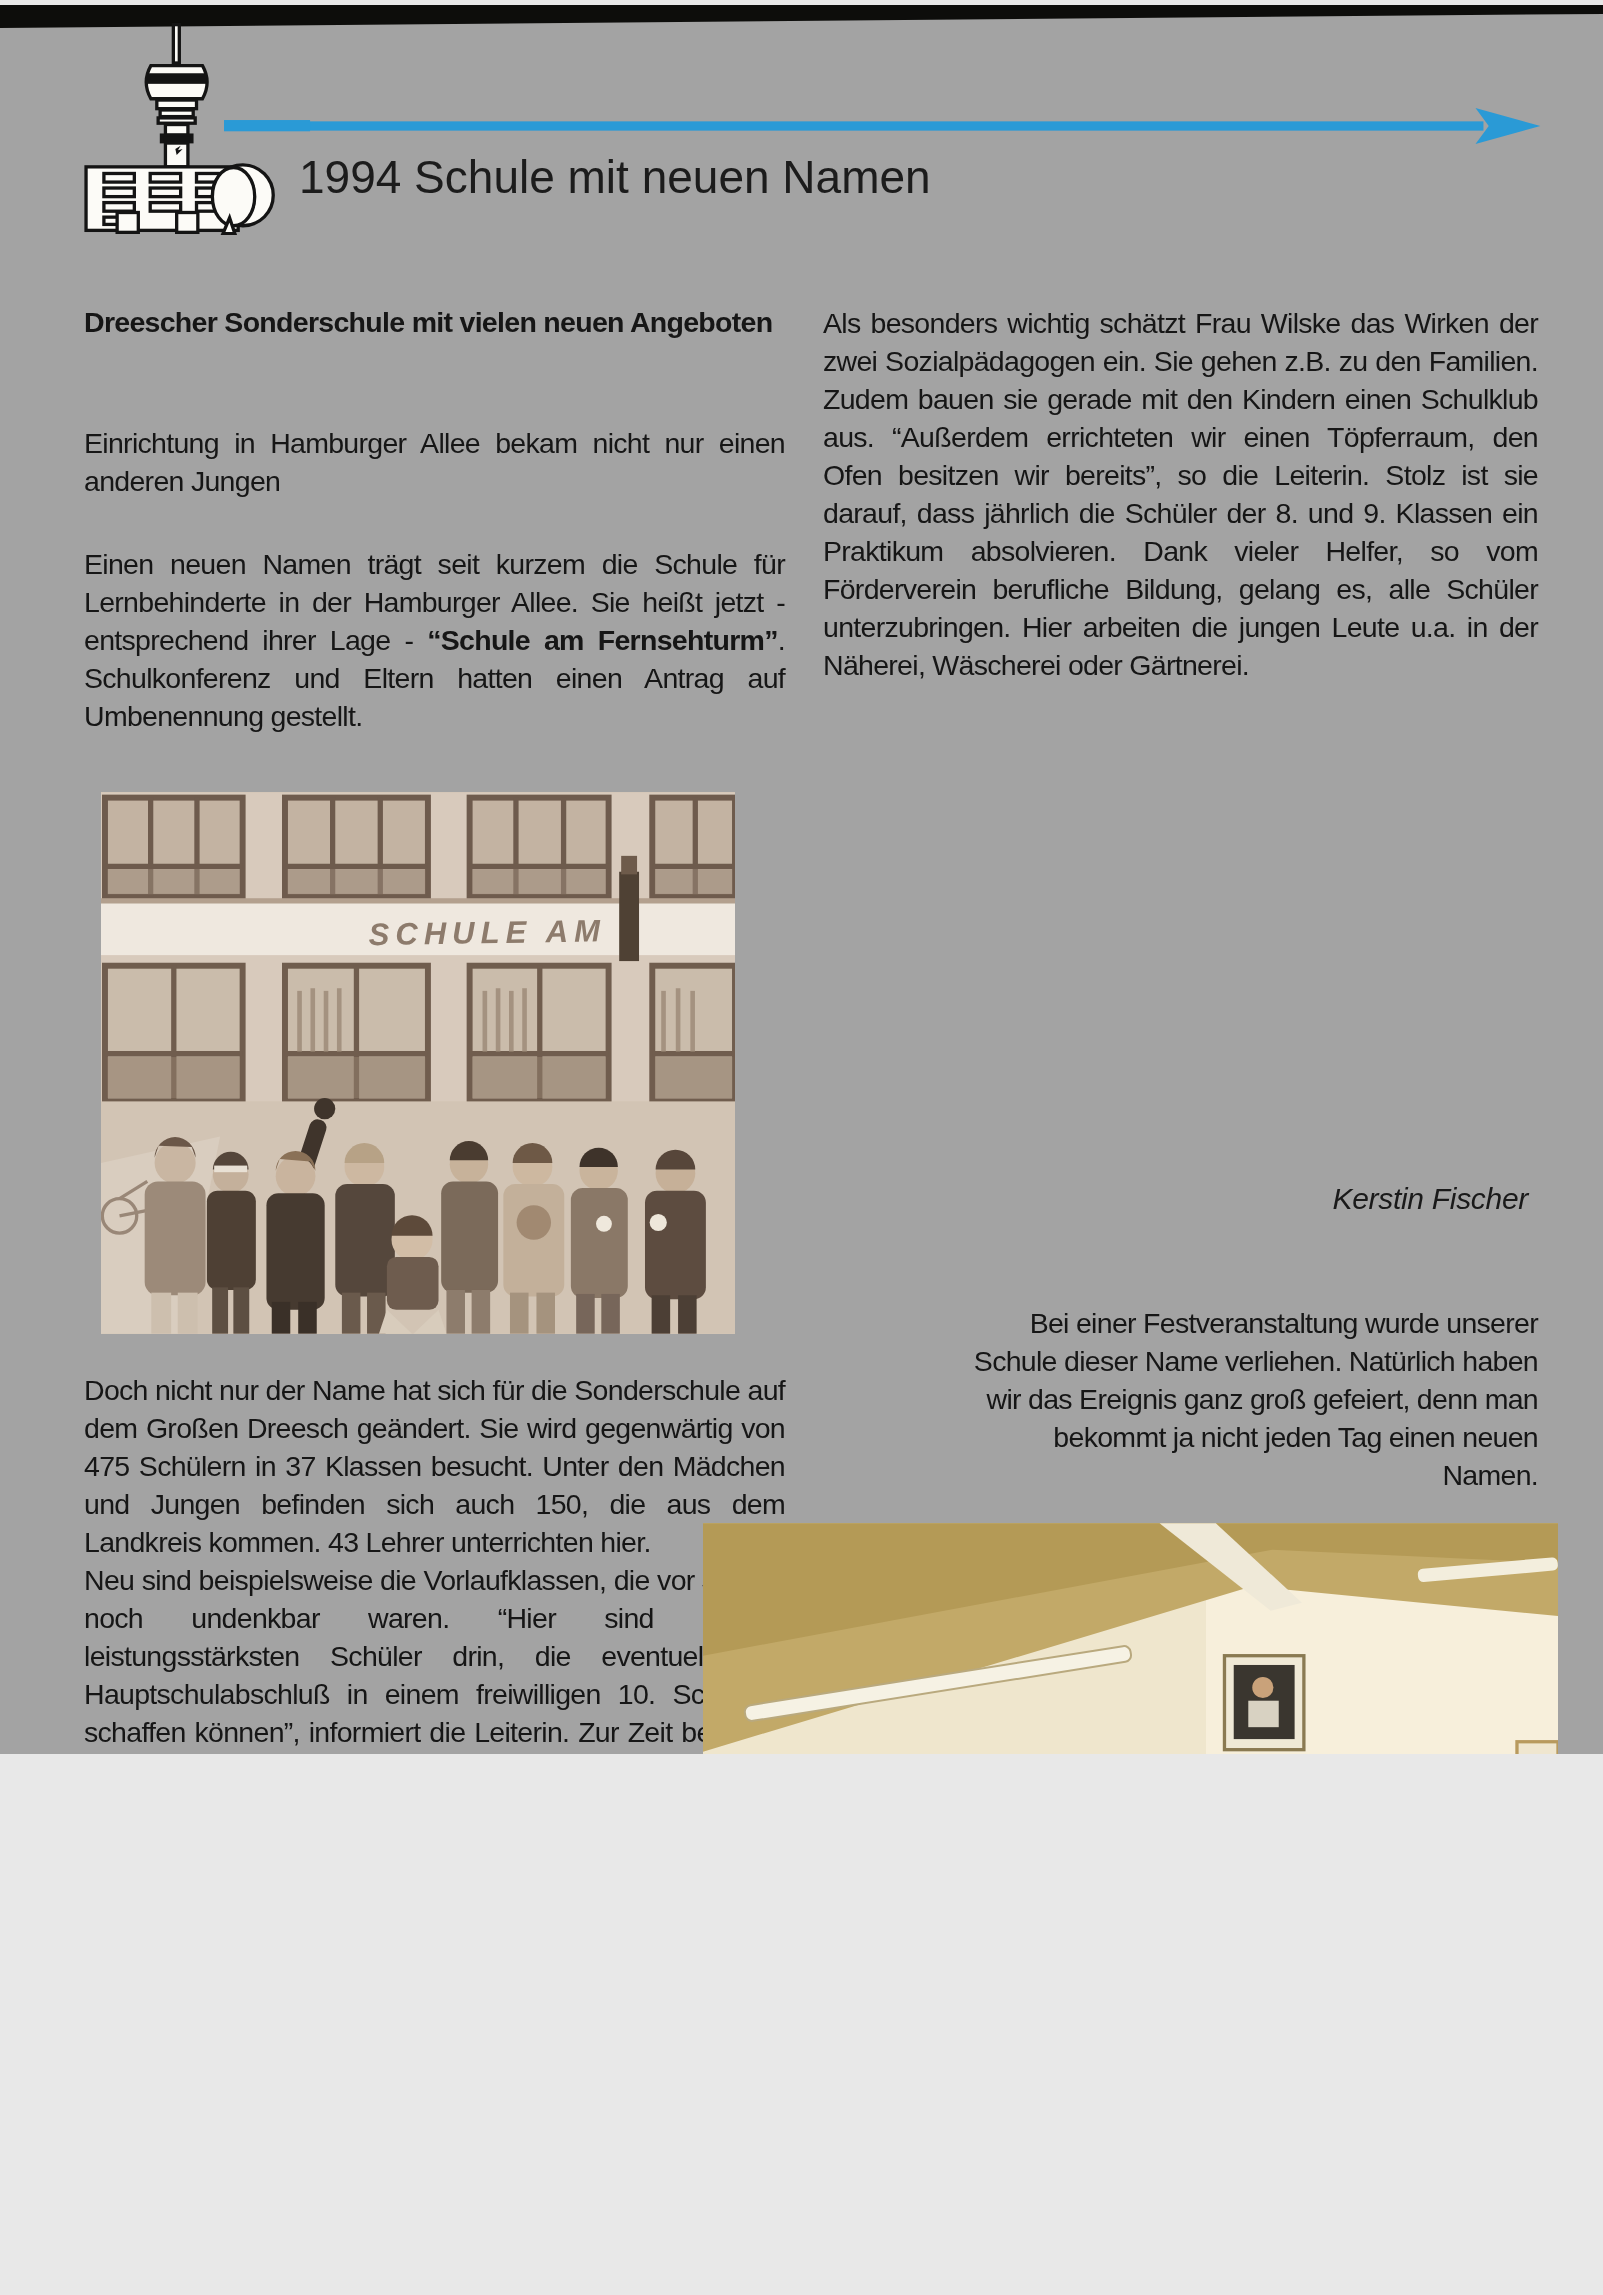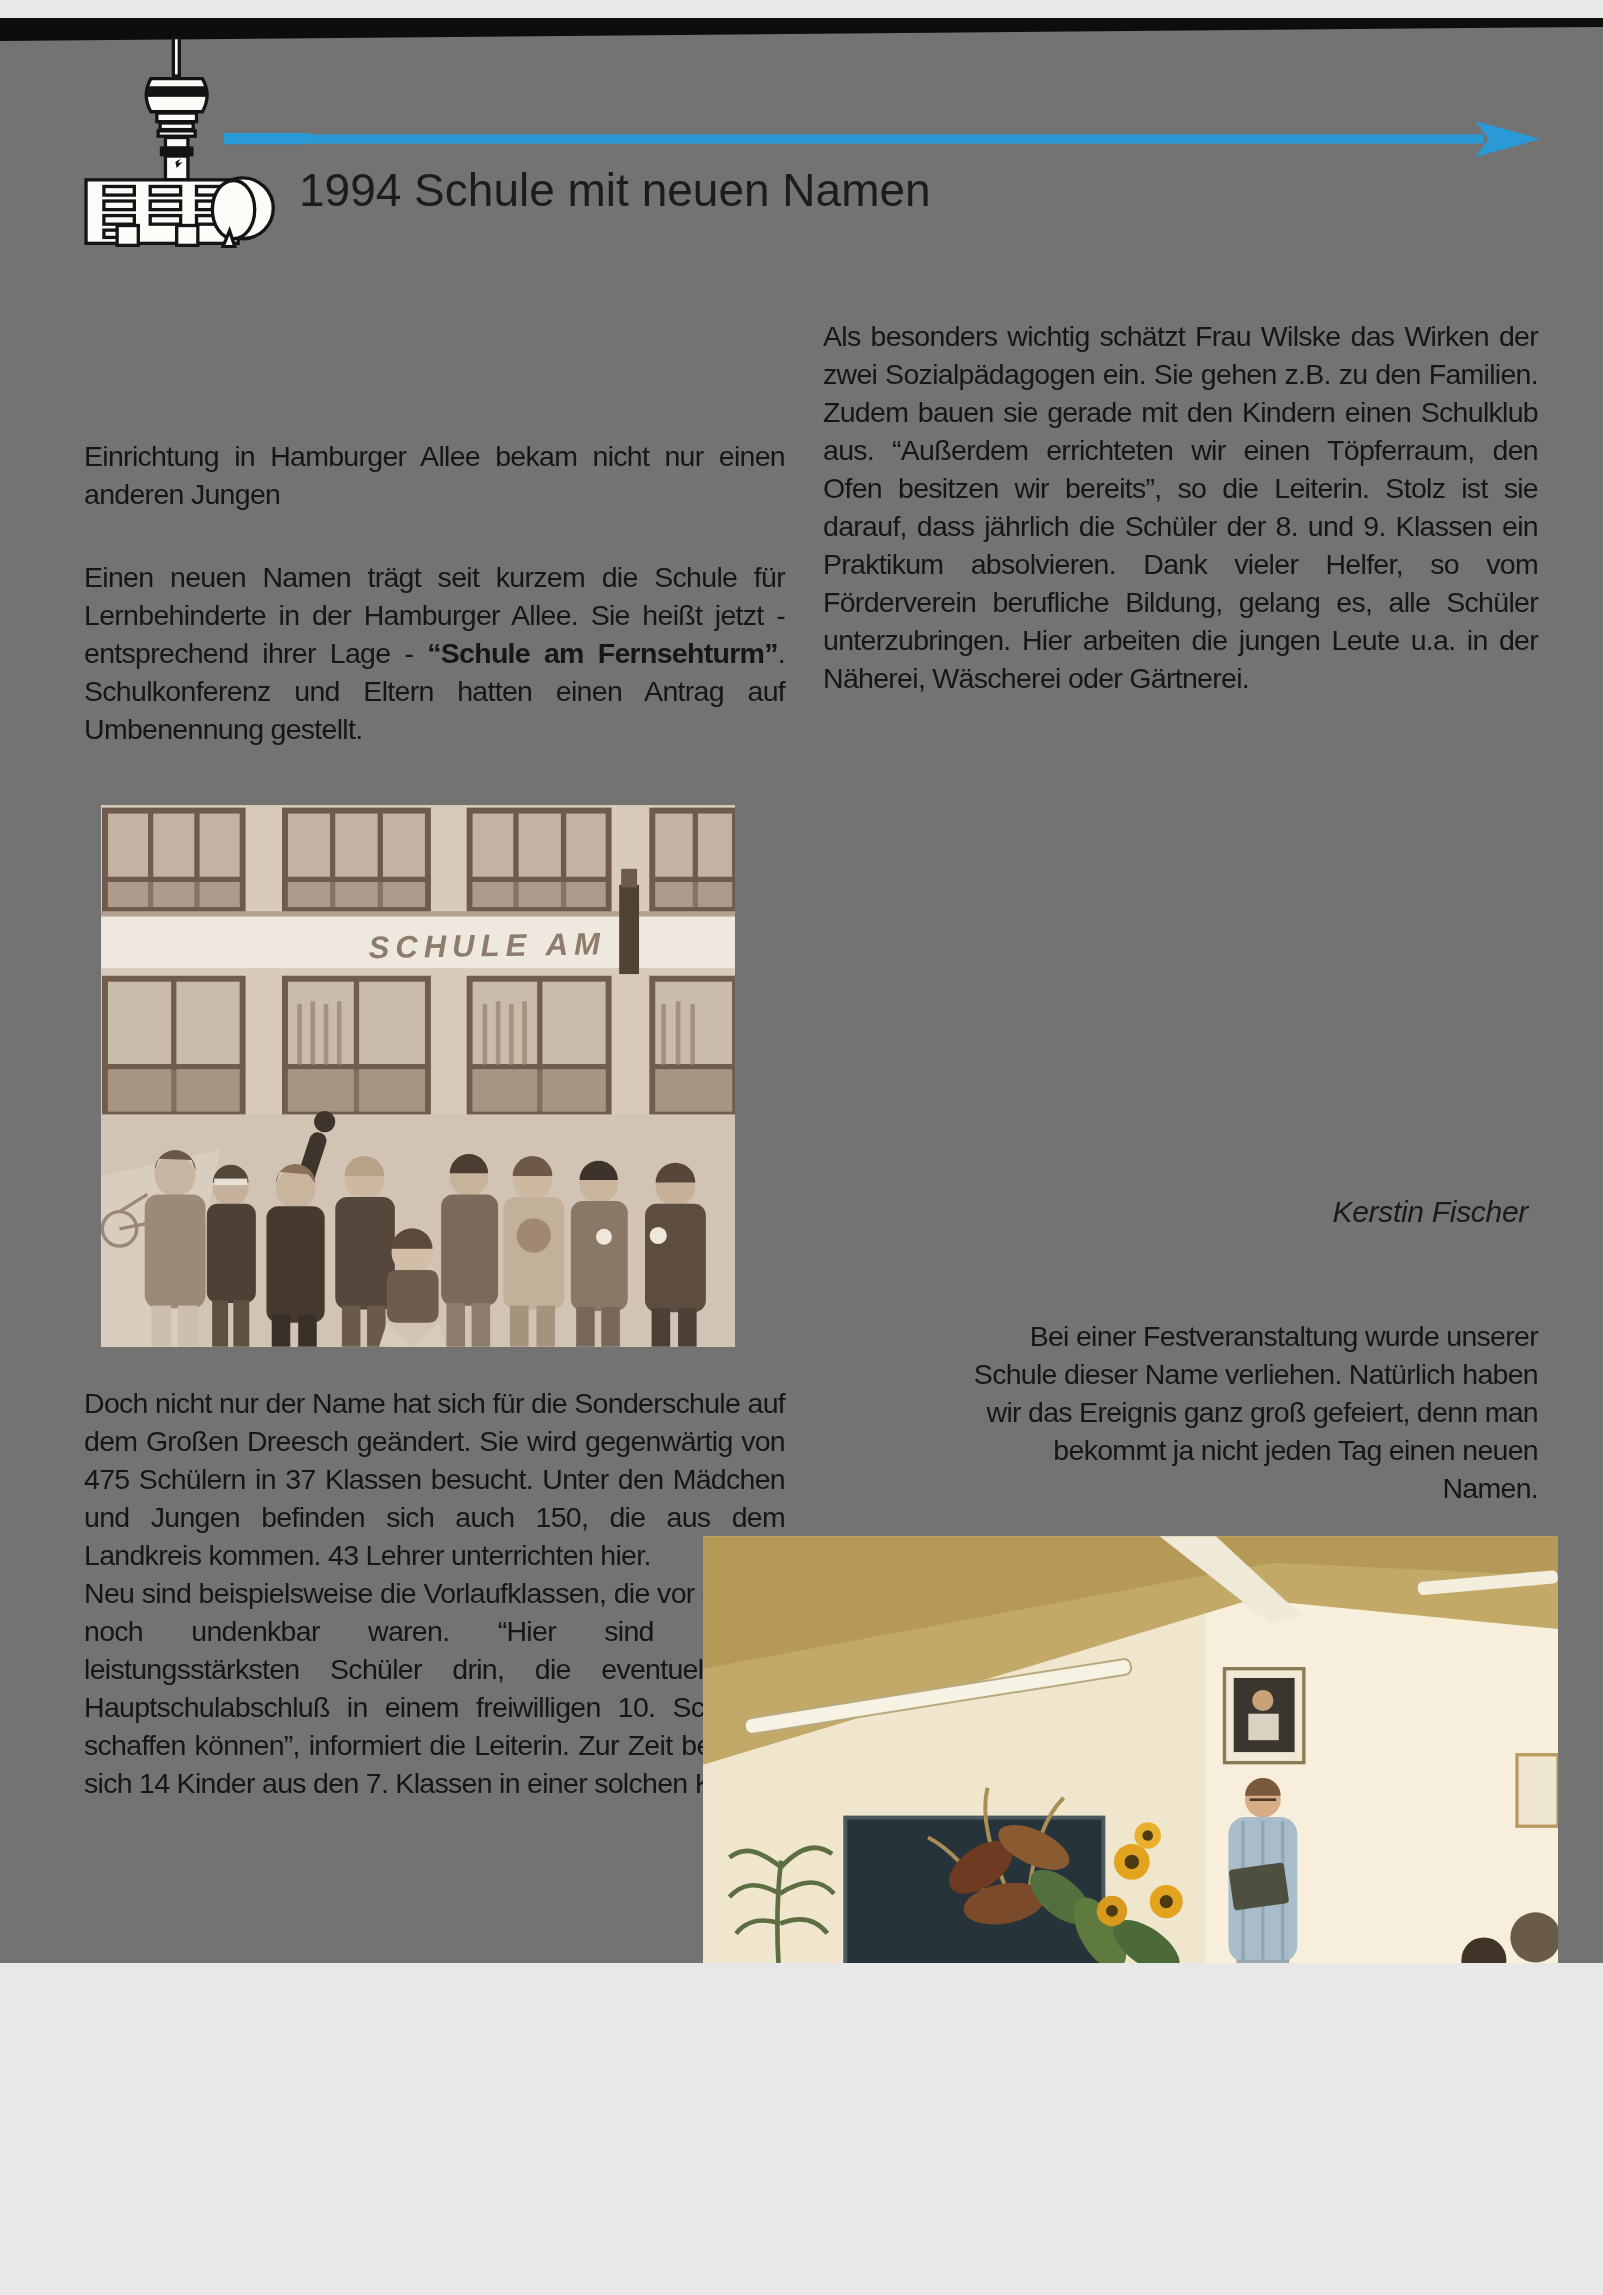--- a/index.html
+++ b/index.html
@@ -1,18 +1,18 @@
 <!DOCTYPE html>
 <html lang="de" style="font-size:10.6px"><head>
 <meta charset="utf-8">
 <style>
   html,body{margin:0;padding:0;background:#e8e8e8;}
   .page{
-    position:relative; width:1604px; height:1945px; margin:18px auto;
-    background:#737373; overflow:hidden;
+    position:relative; width:1604px; height:1749px; margin:5px auto;
+    background:#a3a3a3; overflow:hidden;
     font-family:"Liberation Sans", sans-serif; color:#161616;
   }
   
   .scan-bar{position:absolute; left:-13.2px; top:-10.6px; width:1642px; height:34px;
     background:#0d0d0b; transform:rotate(-0.5deg); transform-origin:left center;}
   
   .logo{position:absolute; left:76px; top:16.6px; width:202px; height:213px;}
   .arrow-rule{position:absolute; left:224px; top:99px; width:1323px; height:44px;}
   .page-title{position:absolute; left:299px; top:148px; font-size:46px; line-height:49px;
     font-weight:400; letter-spacing:0px; color:#1c1c1c; white-space:nowrap;}
@@ -92,20 +92,21 @@
     <svg viewBox="0 0 1998 66" width="1323" height="44">
       <rect x="0" y="26" width="1902" height="14" fill="#2A9AD6"></rect>
       <rect x="0" y="24" width="130" height="17" fill="#2A9AD6"></rect>
       <polygon points="1890,6 1988,33 1890,60 1910,33" fill="#2A9AD6"></polygon>
     </svg>
   </div>
 
   <div class="page-title">1994 Schule mit neuen Namen</div>
 
   <div class="col col-left">
+    <p class="lc-head">Dreescher Sonderschule mit vielen neuen Angeboten</p>
     <p class="lc-sub">Einrichtung in Hamburger Allee bekam nicht nur einen anderen Jungen</p>
     <p class="lc-para1"><span>Einen neuen Namen trägt seit kurzem die Schule für Lernbehinderte in der Hamburger Allee. Sie heißt jetzt - entsprechend ihrer Lage - </span><b>“Schule am Fernsehturm”</b><span>. Schulkonferenz und Eltern hatten einen Antrag auf Umbenennung gestellt.</span></p>
 
     <div class="photo1">
       <svg viewBox="0 0 958 818" width="634" height="542">
 
         <rect x="0" y="0" width="958" height="818" fill="#d8cabc"></rect>
 
         <g>
           <g fill="#c3b3a2" stroke="#6e5b4d" stroke-width="9">

